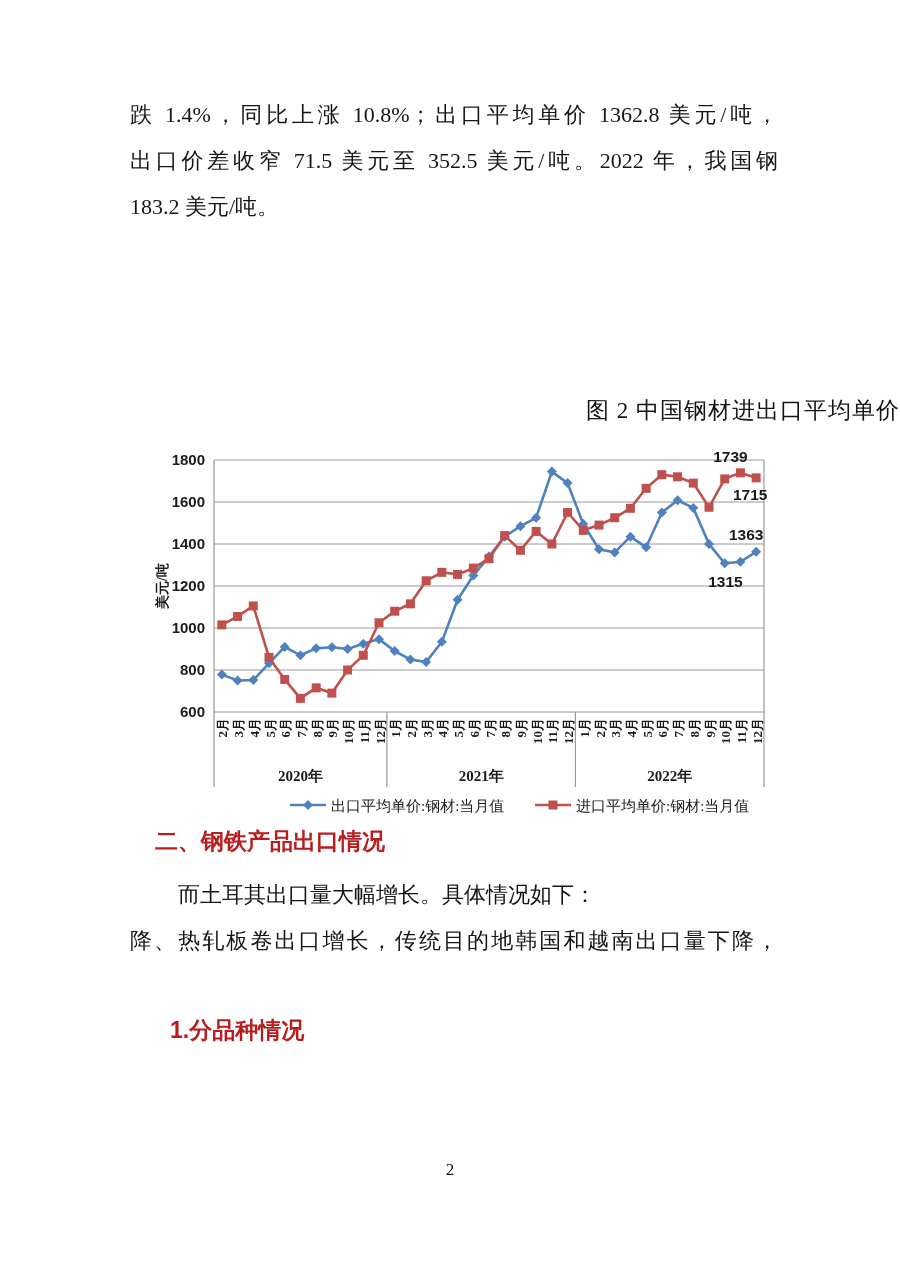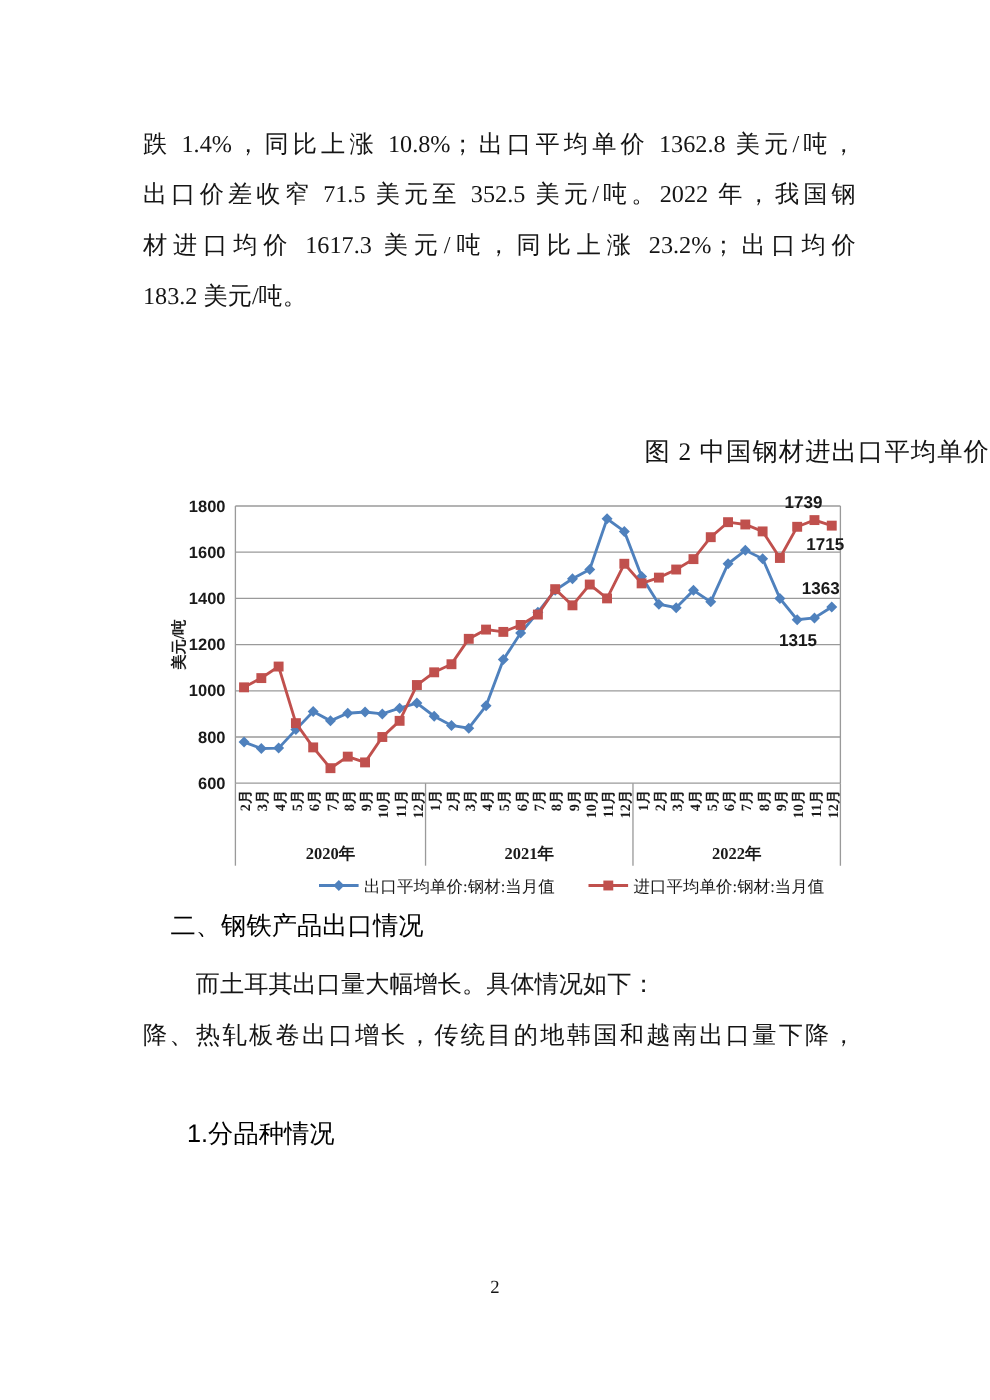--- a/index.html
+++ b/index.html
@@ -11,36 +11,35 @@
   .para{position:absolute;left:130px;width:648px;font-size:22px;line-height:46px;}
   .line{text-align:justify;}
   .line.just{text-align-last:justify;}
   .indent-first .line:first-child{text-indent:48px;}
   .fig-title{
     position:absolute;left:0;width:900px;text-align:right;
     font-size:23px;letter-spacing:1px;
   }
   .h-sans{
     position:absolute;margin:0;font-family:"Liberation Sans","DejaVu Sans",sans-serif;
-    font-weight:400;font-size:23px;color:#000000;
+    font-weight:700;font-size:23px;color:#b91c1c;
   }
   .chart{position:absolute;left:150px;top:437px;width:628px;height:382px;}
   .chart svg{display:block;}
   .chart text{fill:#1a1a1a;}
   .page-number{position:absolute;top:1160px;left:0;width:900px;text-align:center;font-size:17px;}
 </style>
 </head>
 <body>
 
 <div class="page">
 
-  <div class="para" style="top:108px">
+  <div class="para" style="top:92px">
     <div class="line just">跌 1.4%，同比上涨 10.8%；出口平均单价 1362.8 美元/吨，</div>
     <div class="line just">出口价差收窄 71.5 美元至 352.5 美元/吨。2022 年，我国钢</div>
-    <div class="line just">材进口均价 1617.3 美元/吨，同比上涨 23.2%；出口均价</div>
     <div class="line">183.2 美元/吨。</div>
   </div>
 
   <div class="fig-title" style="top:395px">图 2 中国钢材进出口平均单价</div>
 
   <div class="chart">
     <svg id="chart-svg" width="628" height="382" viewBox="0 0 628 382">
         <g>
           <line x1="64" x2="614" y1="275" y2="275" stroke="#9a9a9a" stroke-width="1.2"></line>
           <line x1="64" x2="614" y1="233" y2="233" stroke="#9a9a9a" stroke-width="1.2"></line>

